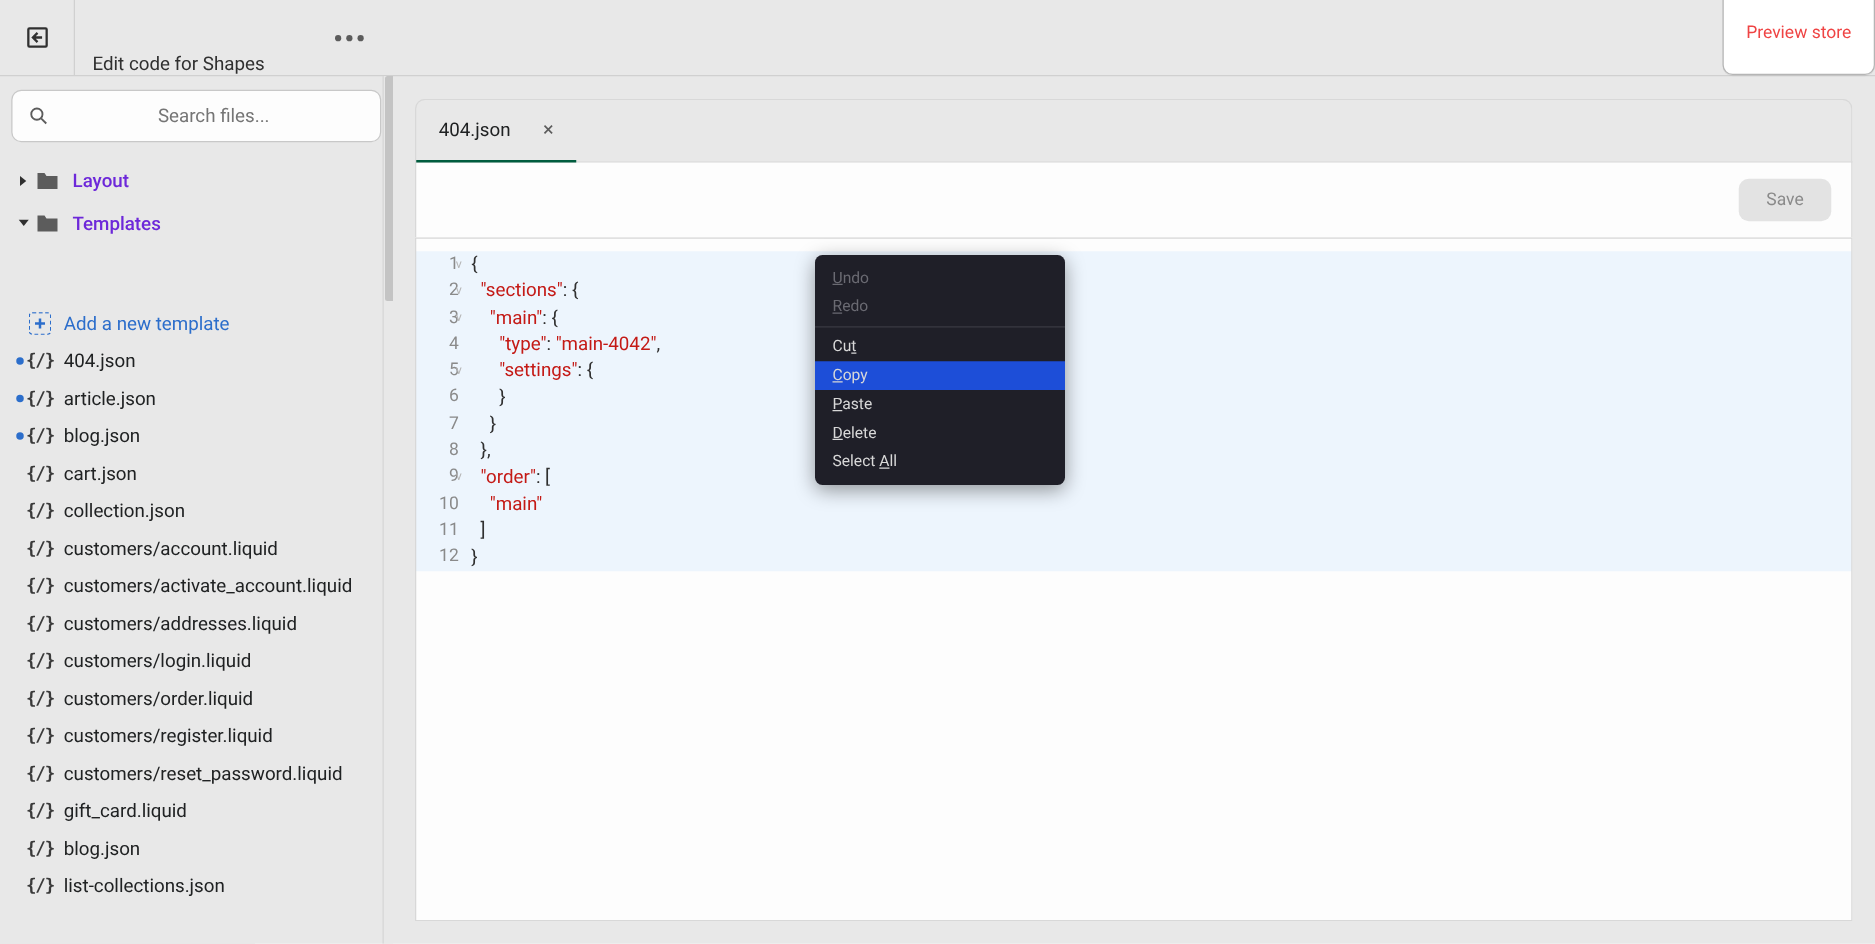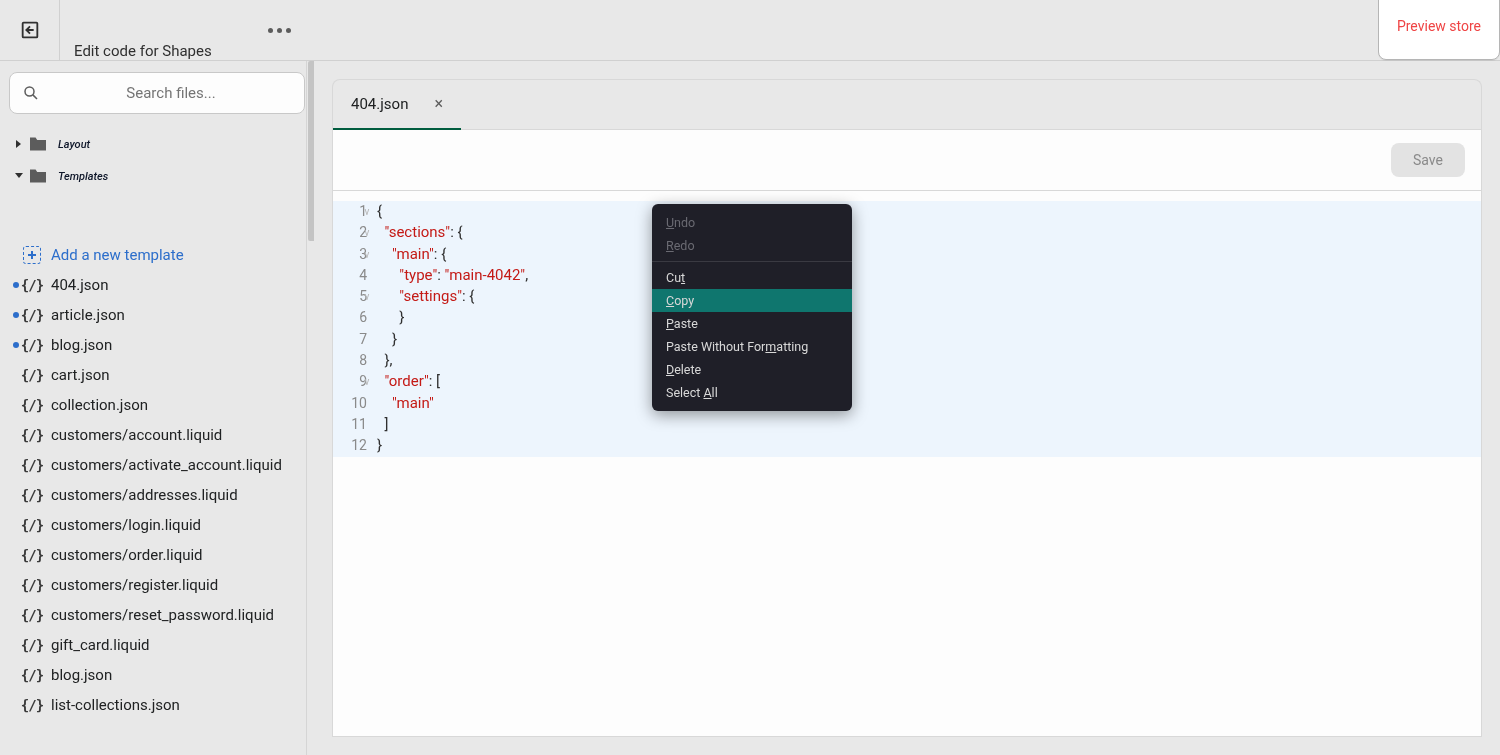--- a/index.html
+++ b/index.html
@@ -18,21 +18,21 @@
 
 .sidebar { width: 314px; padding: 11px 9px 0 9px; overflow-y: auto; position: relative; }
 .search-wrap { border: 1px solid #c8c8c8; border-radius: 8px; background: #fdfdfd; display: flex; align-items: center; padding: 0 12px; height: 42px; margin-bottom: 14px; }
 .search-wrap svg { width: 18px; height: 18px; color: #5c5c5c; margin-right: 10px; flex-shrink: 0; }
 .search-input { border: none; outline: none; font-size: 15px; color: #6d7175; background: transparent; width: 100%; text-align: center; }
 
 .folder-row { display: flex; align-items: center; padding: 8px 5px; cursor: pointer; }
 .tri { width: 10px; height: 10px; display: inline-flex; align-items: center; justify-content: center; margin-right: 4px; }
 .tri svg { width: 10px; height: 10px; }
 .folder-icon { width: 20px; height: 16px; margin-right: 10px; }
-.folder-label { font-size: 11px; color: #0f172a; font-weight: 500; font-style: italic; }
+.folder-label { font-size: 15px; color: #6d28d9; font-weight: 500; }
 
 .file-list { padding-left: 12px; margin-top: 48px; }
 .file-row { display: flex; align-items: center; padding: 6px 5px 6px 0; cursor: pointer; position: relative; }
 .mod-dot { width: 6px; height: 6px; border-radius: 50%; background: #2c6ecb; position: absolute; left: -8px; }
 .file-icon { width: 22px; height: 18px; margin-right: 8px; display: flex; align-items: center; justify-content: center; flex-shrink: 0; }
 .file-label { font-size: 15px; color: #202223; white-space: nowrap; overflow: hidden; text-overflow: ellipsis; }
 .add-template { color: #2c6ecb; }
 .add-icon { width: 18px; height: 18px; border: 1.5px dashed #2c6ecb; border-radius: 3px; position: relative; }
 .add-icon:before, .add-icon:after { content: ""; position: absolute; background: #2c6ecb; }
 .add-icon:before { width: 8px; height: 1.5px; top: 7.2px; left: 4px; }
@@ -58,21 +58,21 @@
 .code { position: absolute; left: 42px; top: 10px; right: 0; }
 .code .cl { height: 21.3px; white-space: pre; color: #303030; padding-left: 2px;}
 .str { color: #c41a16; }
 .pun { color: #303030; }
 
 .code-highlight{position:absolute;left:0;top:10px;right:0;height:255.6px;background:rgba(51,153,255,0.08);}
 
 .context-menu { position: absolute; top: 204px; left: 652px; width: 200px; background: #1f1f28; border-radius: 6px; padding: 7px 0; box-shadow: 0 4px 16px rgba(0,0,0,0.4); font-size: 12.5px; }
 .ctx-item { padding: 4px 14px; color: #d8d8d8; cursor: pointer; }
 .ctx-item.disabled { color: #6a6a72; cursor: default; }
-.ctx-item.hover { background: #0f766e; }
+.ctx-item.hover { background: #1d4ed8; }
 .ctx-sep { height: 1px; background: #3a3a42; margin: 4px 0; }
 .ul { text-decoration: underline; text-underline-offset: 1px; }
 
 .braces-icon { font-family: monospace; font-size: 14px; font-weight: bold; color: #3a3a3a; letter-spacing: -1px;}
 </style>
 </head>
 <body>
 
 <div class="topbar">
   <div class="back-btn">
@@ -293,16 +293,15 @@
   </div>
 </div>
 
 <div class="context-menu">
   <div class="ctx-item disabled"><span class="ul">U</span><span id="undo-rest">ndo</span></div>
   <div class="ctx-item disabled"><span class="ul">R</span><span id="redo-rest">edo</span></div>
   <div class="ctx-sep"></div>
   <div class="ctx-item"><span id="cut-pre">Cu</span><span class="ul">t</span></div>
   <div class="ctx-item hover"><span class="ul">C</span><span id="copy-rest">opy</span></div>
   <div class="ctx-item"><span class="ul">P</span><span id="paste-rest">aste</span></div>
-  <div class="ctx-item"><span>Paste Without For</span><span class="ul">m</span><span>atting</span></div>
   <div class="ctx-item"><span class="ul">D</span><span id="delete-rest">elete</span></div>
   <div class="ctx-item"><span>Select </span><span class="ul">A</span><span>ll</span></div>
 </div>
 
 </body></html>

